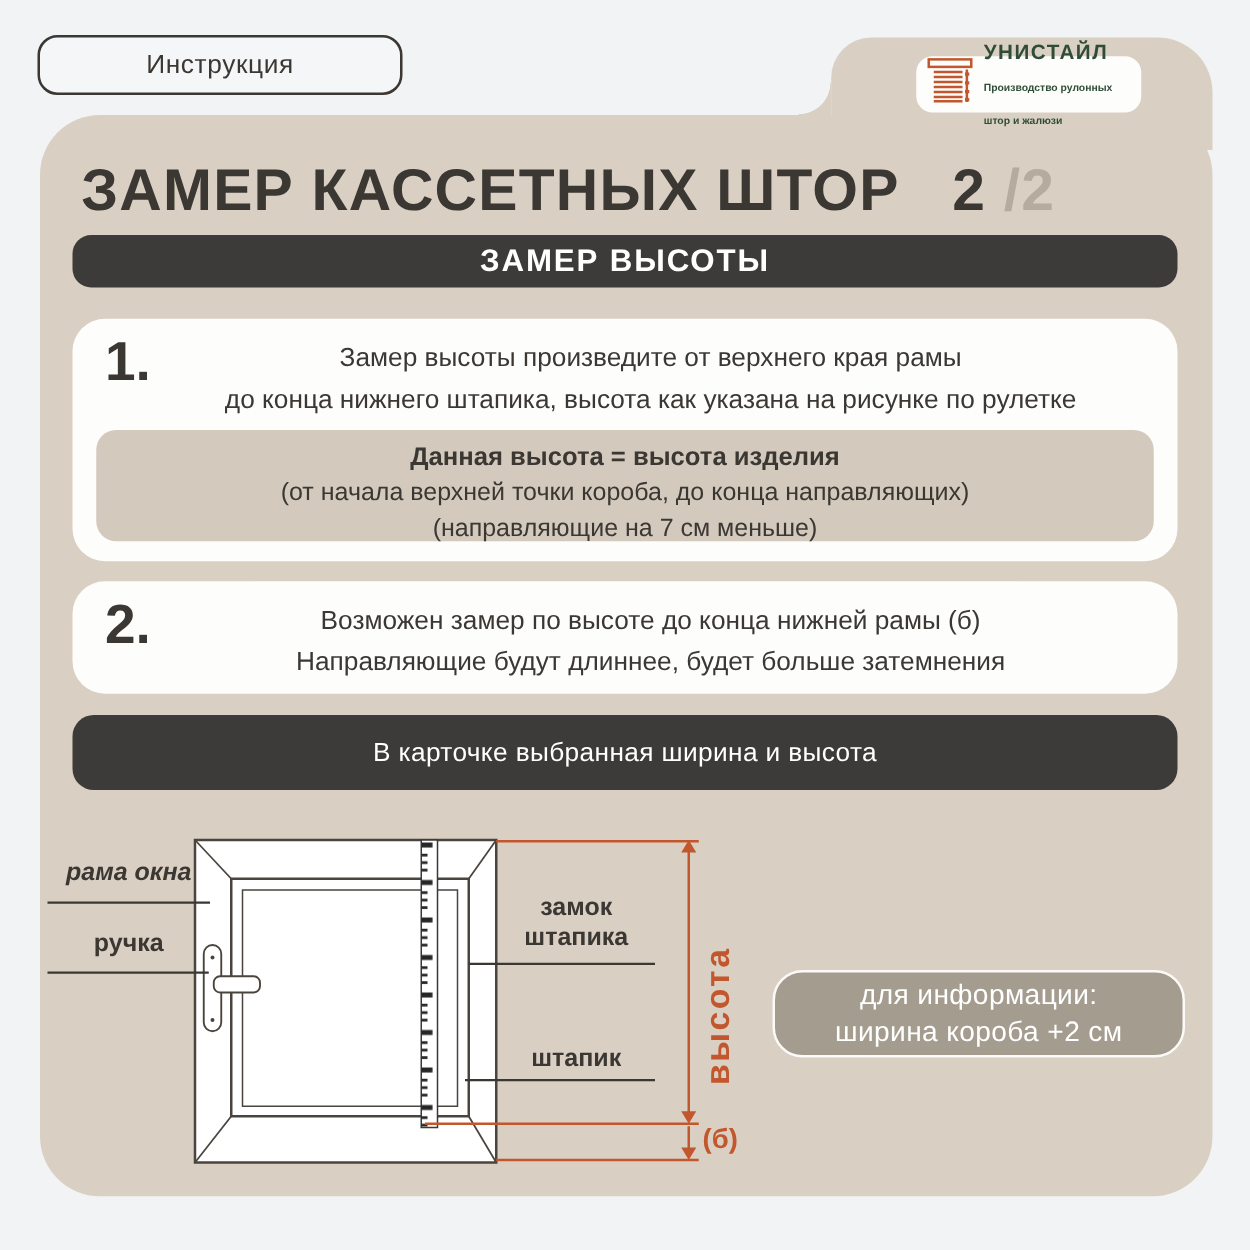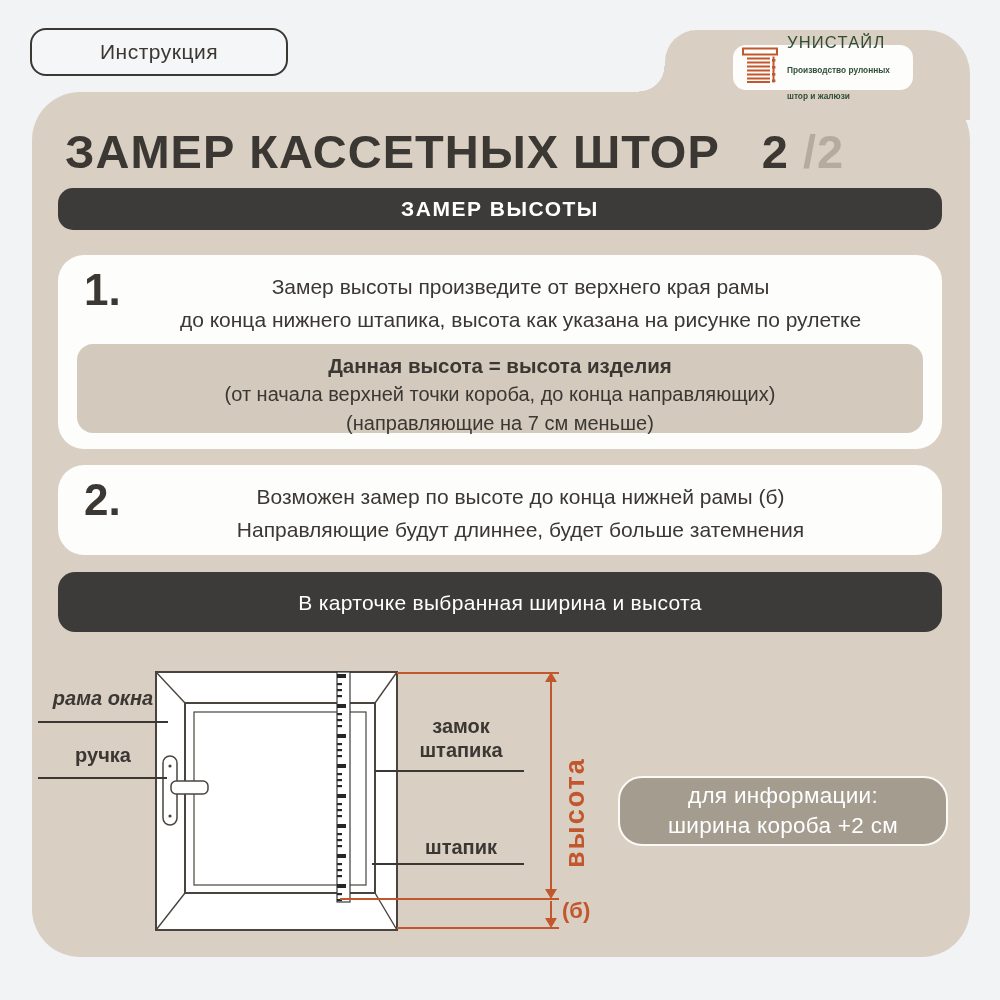--- a/index.html
+++ b/index.html
@@ -5,21 +5,21 @@
   * { margin:0; padding:0; box-sizing:border-box; }
   html,body { background:#e9eaec; }
   body { font-family:"Liberation Sans", sans-serif; }
   #stage {
     position:relative; width:1000px; height:1000px;
     background:#f2f3f4; overflow:hidden; margin:0 auto;
     color:#3b3733;
   }
   
   .badge {
-    position:absolute; left:30px; top:28px; width:258px; height:48px;
+    position:absolute; left:30px; top:28px; width:292px; height:48px;
     border:2.5px solid #3b3733; border-radius:16px;
     display:flex; align-items:center; justify-content:center;
     font-size:21px; letter-spacing:.5px; color:#3b3733; background:#f5f6f7;
   }
   
   .panel {
     position:absolute; left:32px; top:92px; width:938px; height:865px;
     background:#d9cfc3; border-radius:48px;
   }
   .panel-tab {
@@ -29,36 +29,36 @@
   .panel-tab-fillet {
     position:absolute; left:639px; top:66px; width:26px; height:26px;
     background:radial-gradient(circle 26px at 0 0, #f2f3f4 0 25px, #d9cfc3 25.6px);
   }
   .logo-card {
     position:absolute; left:733px; top:45px; width:180px; height:45px;
     background:#fdfdfc; border-radius:13px;
     display:flex; align-items:center; gap:6px; padding:4px 8px;
   }
   .logo-text { display:flex; flex-direction:column; line-height:1; }
-  .logo-brand { font-size:16.5px; font-weight:normal; color:#2f4d36; letter-spacing:1.2px; }
+  .logo-brand { font-size:16.5px; font-weight:bold; color:#2f4d36; letter-spacing:1.2px; }
   .logo-tag { font-size:8.3px; font-weight:bold; color:#2f4d36; line-height:9.5px; margin-top:16px; }
   
   .title-row {
     position:absolute; left:65px; top:124px; width:880px;
     font-size:47px; font-weight:bold; letter-spacing:1px; color:#3b3733;
     white-space:nowrap;
   }
   .title-page-num { margin-left:28px; }
   .title-page-total { color:#b5ab9f; }
   
   .banner1 {
     position:absolute; left:58px; top:188px; width:884px; height:42px;
     background:#3d3b39; border-radius:15px; color:#fff;
     display:flex; align-items:center; justify-content:center;
-    font-size:21px; font-weight:bold; letter-spacing:1.5px;
+    font-size:25px; font-weight:bold; letter-spacing:1.5px;
   }
   .banner2 {
     position:absolute; left:58px; top:572px; width:884px; height:60px;
     background:#3d3b39; border-radius:17px; color:#fff;
     display:flex; flex-direction:row; align-items:center; justify-content:center;
     font-size:21px; line-height:29px; letter-spacing:.3px;
   }
   
   .card { position:absolute; left:58px; width:884px; background:#fdfdfc; border-radius:26px; }
   .card1 { top:255px; height:194px; }

